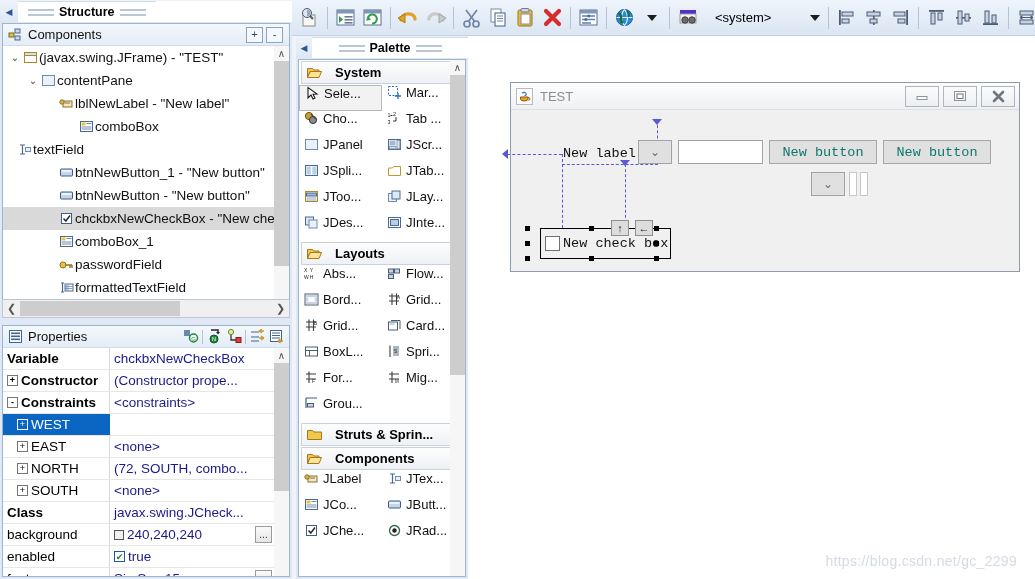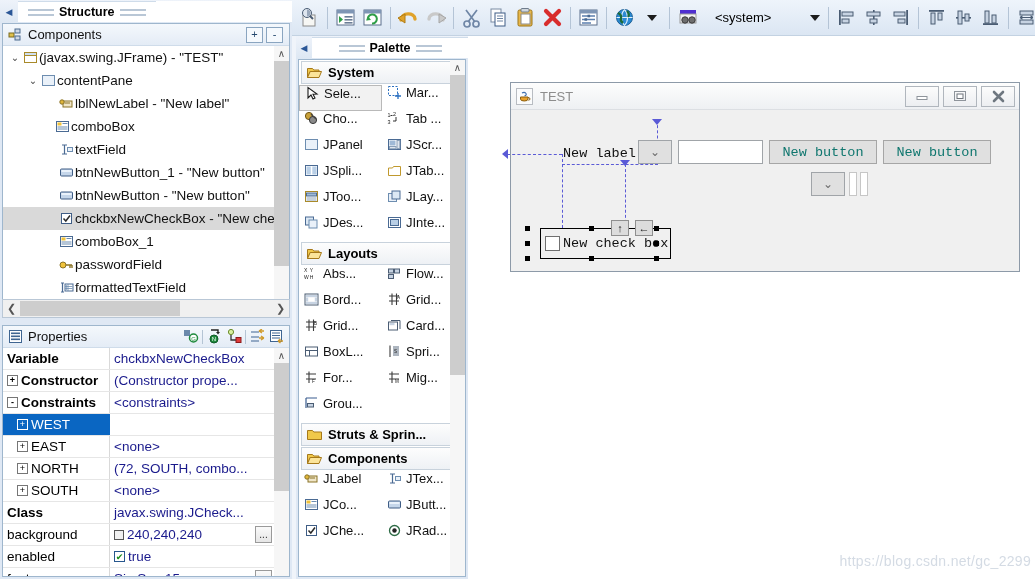--- a/index.html
+++ b/index.html
@@ -146,21 +146,21 @@
   #palette-tab-label {
     flex: 1; height: 21px; background: #ffffff; display: flex; align-items: center;
     justify-content: center; gap: 5px; font-weight: bold; font-size: 12.5px; color: #000;
     border-top: 1px solid #cfdcea;
   }
   #palette-body {
     position: absolute; left: 2px; top: 59px; width: 168px; height: 518px;
     background: #ffffff; border: 1px solid #9eb6cd; overflow: hidden;
   }
   .pal-cat {
-    height: 23px; display: flex; align-items: center; gap: 6px; padding-left: 5px;
+    height: 23px; display: flex; align-items: center; gap: 13px; padding-left: 5px;
     font-weight: bold; font-size: 13px; color: #000;
     background: linear-gradient(#fdfdfd,#eef1f5);
     border: 1px solid #c8d2dc; margin: 1px 2px;
   }
   .pal-grid { display: flex; flex-wrap: wrap; }
   .pal-item {
     width: 50%; height: 26px; display: flex; align-items: flex-start; gap: 3px;
     padding-left: 4px; font-size: 13px; color: #111; white-space: nowrap; overflow: hidden;
   }
   .pal-item.sel { background: #f2f2f2; border: 1px solid #b9b9b9; }
@@ -252,21 +252,21 @@
     border-top: 5px solid transparent; border-bottom: 5px solid transparent;
     border-right: 6px solid #5a5ad6;
   }
   .align-badge {
     position: absolute; width: 18px; height: 16px; background: #dcdcdc;
     border: 1px solid #8f8f8f; display: flex; align-items: center; justify-content: center;
     font-size: 11px; color: #1b1b1b; line-height: 1;
   }
 
   #watermark {
-    position: absolute; right: 4px; bottom: 10px;
+    position: absolute; right: 18px; bottom: 10px;
     font-size: 14px; color: #d4dbe4; letter-spacing: 0.3px;
   }
   svg { display: block; }
 </style>
 </head>
 <body>
 
 <div id="root" class="nosel">
 
   <div id="left-col">
@@ -319,32 +319,32 @@
             <span class="tw"></span>
             <span class="tree-ico">
               <svg width="15" height="15" viewBox="0 0 15 15">
                 <rect x="4" y="5" width="9" height="6" fill="#f0e6c8" stroke="#8a7326"></rect>
                 <circle cx="3" cy="6" r="2.2" fill="#e0b53a" stroke="#8a7326"></circle>
                 <path d="M5.5 7 H11" stroke="#8a7326"></path>
               </svg>
             </span>
             <span>lblNewLabel - "New label"</span>
           </div>
-          <div class="tree-row" style="padding-left: 38px;">
+          <div class="tree-row" style="padding-left: 62px;">
             <span class="tw"></span>
             <span class="tree-ico">
               <svg width="15" height="15" viewBox="0 0 15 15">
                 <rect x="1.5" y="2.5" width="12" height="10" fill="#fff" stroke="#4a6a93"></rect>
                 <rect x="2.5" y="3.5" width="4" height="3" fill="#f0c23a"></rect>
                 <path d="M7.5 4.5 H12.5 M2.5 8 H12.5 M2.5 10 H12.5" stroke="#6d8db0"></path>
               </svg>
             </span>
             <span>comboBox</span>
           </div>
-          <div class="tree-row" style="padding-left: 42px;">
+          <div class="tree-row" style="">
             <span class="tw"></span>
             <span class="tree-ico">
               <svg width="15" height="15" viewBox="0 0 15 15">
                 <path d="M3 3 H8 M5.5 3 V12 M3 12 H8" stroke="#4a6a93" stroke-width="1.2" fill="none"></path>
                 <rect x="8.5" y="5.5" width="5" height="4" fill="#eaf1f9" stroke="#6d8db0"></rect>
               </svg>
             </span>
             <span>textField</span>
           </div>
           <div class="tree-row" style="padding-left: 42px;">

